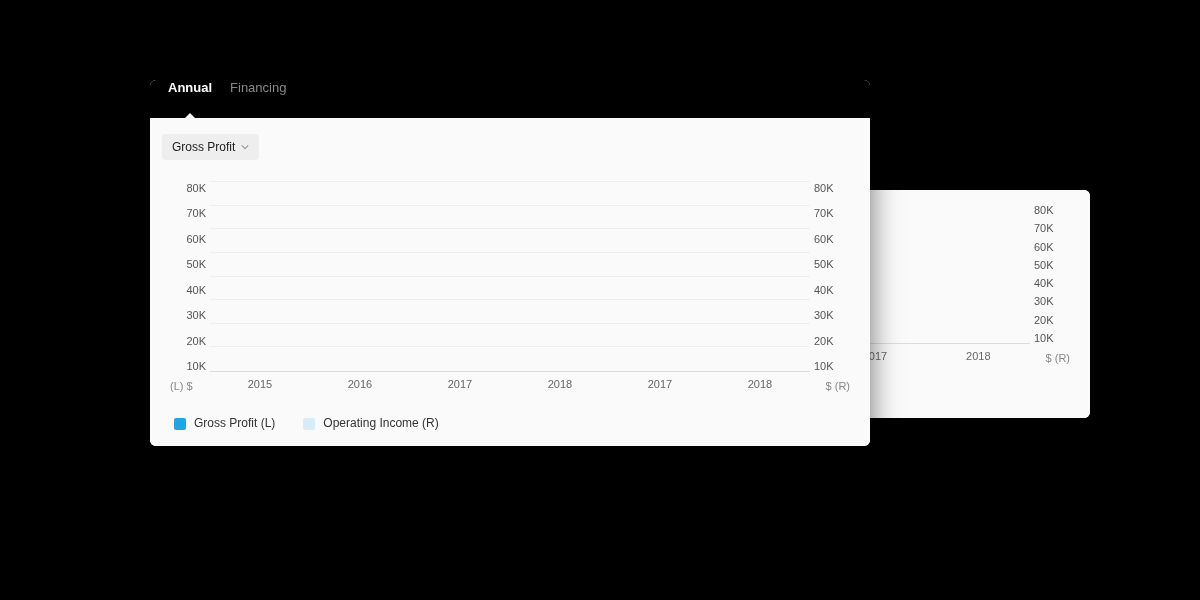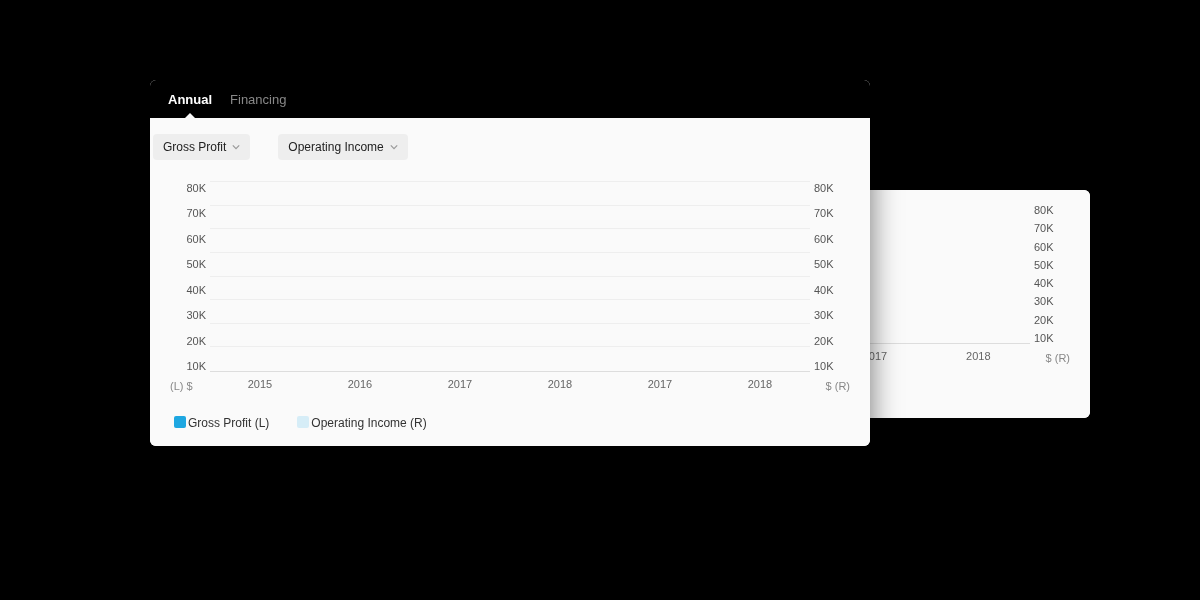--- a/index.html
+++ b/index.html
@@ -1,42 +1,42 @@
 <!DOCTYPE html>
 <html><head>
 <meta charset="utf-8">
 <style>
   *{box-sizing:border-box;margin:0;padding:0;font-family:-apple-system,BlinkMacSystemFont,"Segoe UI",Arial,sans-serif}
   body{background:#000;width:1200px;height:600px;position:relative;overflow:hidden}
   .card{position:absolute;background:#fafafa;border-radius:6px;box-shadow:0 8px 30px rgba(0,0,0,.55)}
-  .tabs{background:#000;height:38px;border-radius:6px 6px 0 0;display:flex;align-items:center;padding:0 18px;gap:18px;position:relative}
+  .tabs{background:#000;height:38px;border-radius:6px 6px 0 0;display:flex;padding:0 18px;gap:18px;position:relative}
   .tab{font-size:13px;font-weight:500;color:#888;cursor:pointer}
   .tab.active{color:#fff;font-weight:700}
   .tab-arrow{position:absolute;bottom:-1px;width:0;height:0;border-left:6px solid transparent;border-right:6px solid transparent;border-bottom:6px solid #fafafa}
   .body{background:#fafafa;border-radius:0 0 6px 6px}
-  .selectors{display:flex;gap:28px;padding:16px 3px 8px}
+  .selectors{display:flex;gap:12px;padding:16px 12px 8px}
   .chip{background:#eee;border-radius:4px;padding:6px 10px;font-size:12px;color:#222;display:inline-flex;align-items:center;gap:6px;cursor:pointer}
   .chev{width:8px;height:8px;display:inline-block}
   .chev svg{display:block}
   .chart{padding:6px 20px 8px;position:relative}
   .plot{position:relative;margin:8px 40px}
   .yaxis{position:absolute;top:0;bottom:18px;width:36px;display:flex;flex-direction:column;justify-content:space-between;font-size:11px;color:#555}
   .yaxis.left{left:-40px;text-align:right}
   .yaxis.right{right:-40px;text-align:left}
   .axis-origin-l{position:absolute;left:-40px;bottom:-2px;font-size:11px;color:#888}
   .axis-origin-r{position:absolute;right:-40px;bottom:-2px;font-size:11px;color:#888}
   .plot-area{position:relative;height:190px;border-bottom:1px solid #ddd}
   .plot-area.small{height:140px}
   .grid{position:absolute;left:0;right:0;height:1px;background:#eee}
   .bars{position:absolute;left:0;right:0;bottom:0;display:flex;justify-content:space-around;align-items:flex-end;height:100%}
   .group{display:flex;align-items:flex-end;gap:4px}
   .bar{width:24px;border-radius:1px 1px 0 0}
   .xaxis{display:flex;justify-content:space-around;margin-top:6px;font-size:11px;color:#666}
   .legend{display:flex;gap:28px;padding:10px 24px 16px;font-size:12px;color:#333}
-  .lg{display:inline-flex;align-items:flex-start;gap:2px}
+  .lg{display:inline-flex;align-items:flex-end;gap:8px}
   .sw{width:12px;height:12px;border-radius:2px}
 </style>
 </head>
 <body>
 
 <div class="card" style="left:350px;top:190px;width:740px">
   <div class="body" style="border-radius:6px">
     <div class="chart">
       <div class="plot">
         <div class="yaxis right" id="yR2">
@@ -111,28 +111,20 @@
   <div class="body">
     <div class="selectors">
       <span class="chip">
         <span>Gross Profit</span>
         <span class="chev">
             <svg viewBox="0 0 10 10">
               <path d="M1 3l4 4 4-4" fill="none" stroke="#999" stroke-width="1.5"></path>
             </svg>
           </span>
       </span>
-      <span class="chip">
-        <span>Operating Income</span>
-        <span class="chev">
-            <svg viewBox="0 0 10 10">
-              <path d="M1 3l4 4 4-4" fill="none" stroke="#999" stroke-width="1.5"></path>
-            </svg>
-          </span>
-      </span>
     </div>
     <div class="chart">
       <div class="plot">
         <div class="yaxis left" id="yL1">
             <span>80K</span>
             <span>70K</span>
             <span>60K</span>
             <span>50K</span>
             <span>40K</span>
             <span>30K</span>

